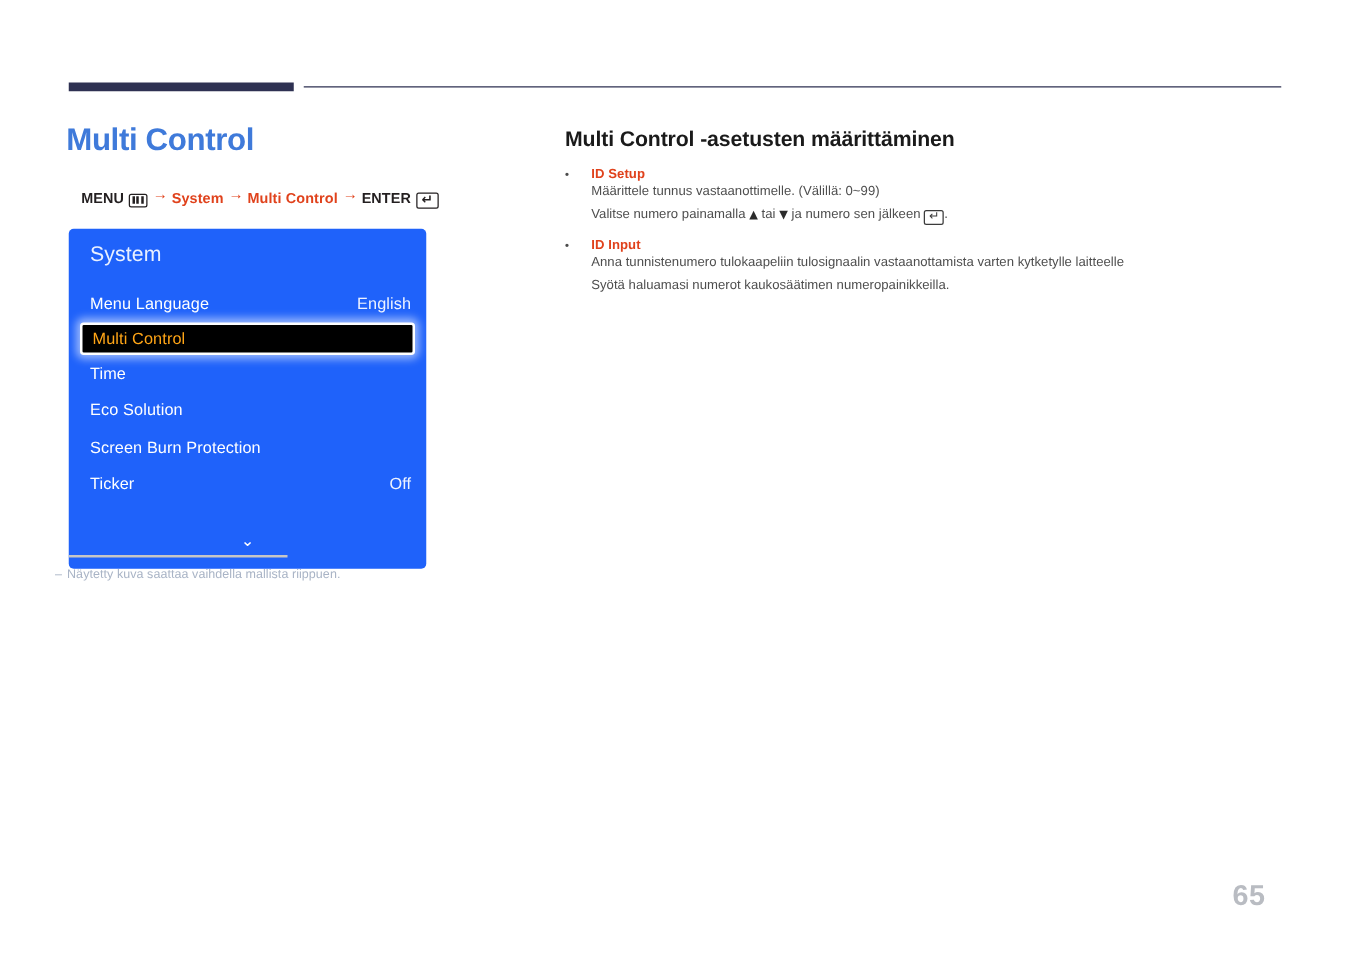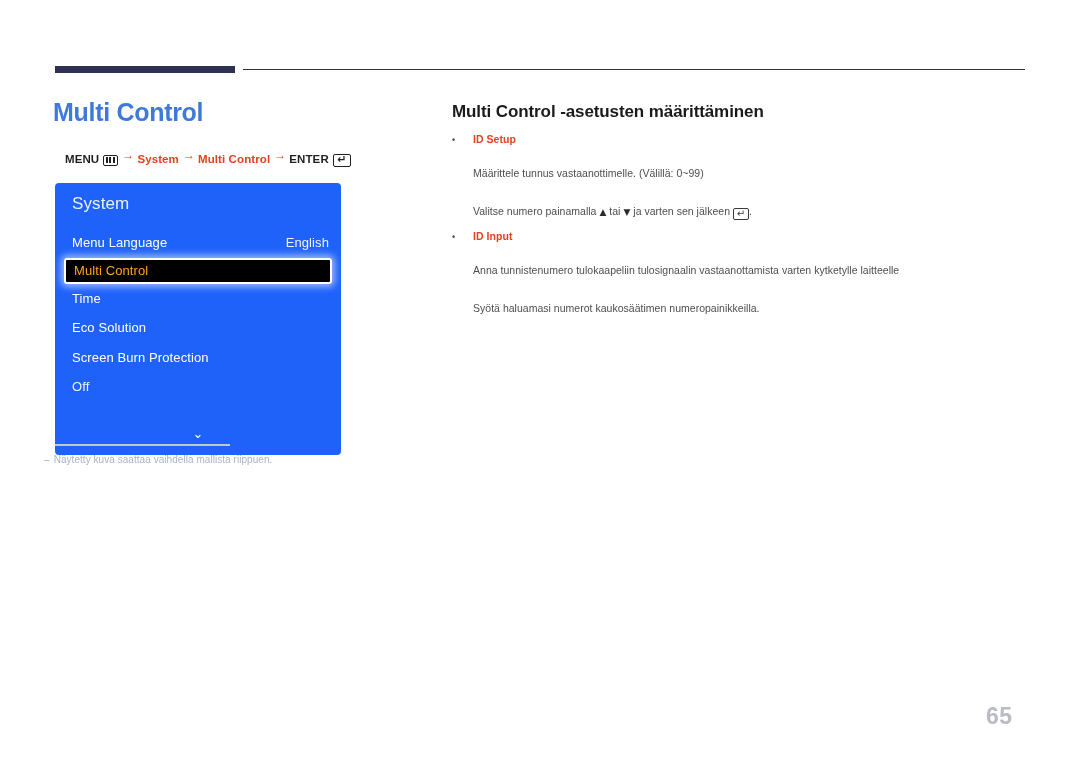--- a/index.html
+++ b/index.html
@@ -233,21 +233,20 @@
   }
   .bullet-lines {
     margin-left: 21px;
   }
   .bullet-line {
     font-size: 10.5px;
     color: #4e4e4e;
     line-height: 17.5px;
     letter-spacing: 0.02px;
     white-space: nowrap;
-    margin-top: 20px;
   }
   .tri {
     font-family: "DejaVu Sans", sans-serif;
     font-size: 9px;
     color: #2b2b2b;
   }
 
   
   .page-number {
     position: absolute;
@@ -307,20 +306,21 @@
       <span class="label">Eco Solution</span>
       <span class="value"></span>
     </div>
 
     <div class="osd-row">
       <span class="label">Screen Burn Protection</span>
       <span class="value"></span>
     </div>
 
     <div class="osd-row">
+      <span class="label">Ticker</span>
       <span class="value">Off</span>
     </div>
 
   </div>
 
   <div class="osd-chevron">⌄</div>
 </div>
 
 <div class="footnote-rule"></div>
 <div class="footnote">
@@ -332,21 +332,21 @@
 <div class="bullets">
 
   <div class="bullet-block">
     <div class="bullet-head">
       <span class="bullet-dot">•</span>
       <span>ID Setup</span>
     </div>
     <div class="bullet-lines">
       <div class="bullet-line">Määrittele tunnus vastaanottimelle. (Välillä: 0~99)</div>
       <div class="bullet-line">
-        <span>Valitse numero painamalla </span><span class="tri">▲</span><span> tai </span><span class="tri">▼</span><span> ja varten sen jälkeen </span><span class="enter-icon-sm">↵</span><span>.</span>
+        <span>Valitse numero painamalla </span><span class="tri">▲</span><span> tai </span><span class="tri">▼</span><span> ja numero sen jälkeen </span><span class="enter-icon-sm">↵</span><span>.</span>
       </div>
     </div>
   </div>
 
   <div class="bullet-block">
     <div class="bullet-head">
       <span class="bullet-dot">•</span>
       <span>ID Input</span>
     </div>
     <div class="bullet-lines">

